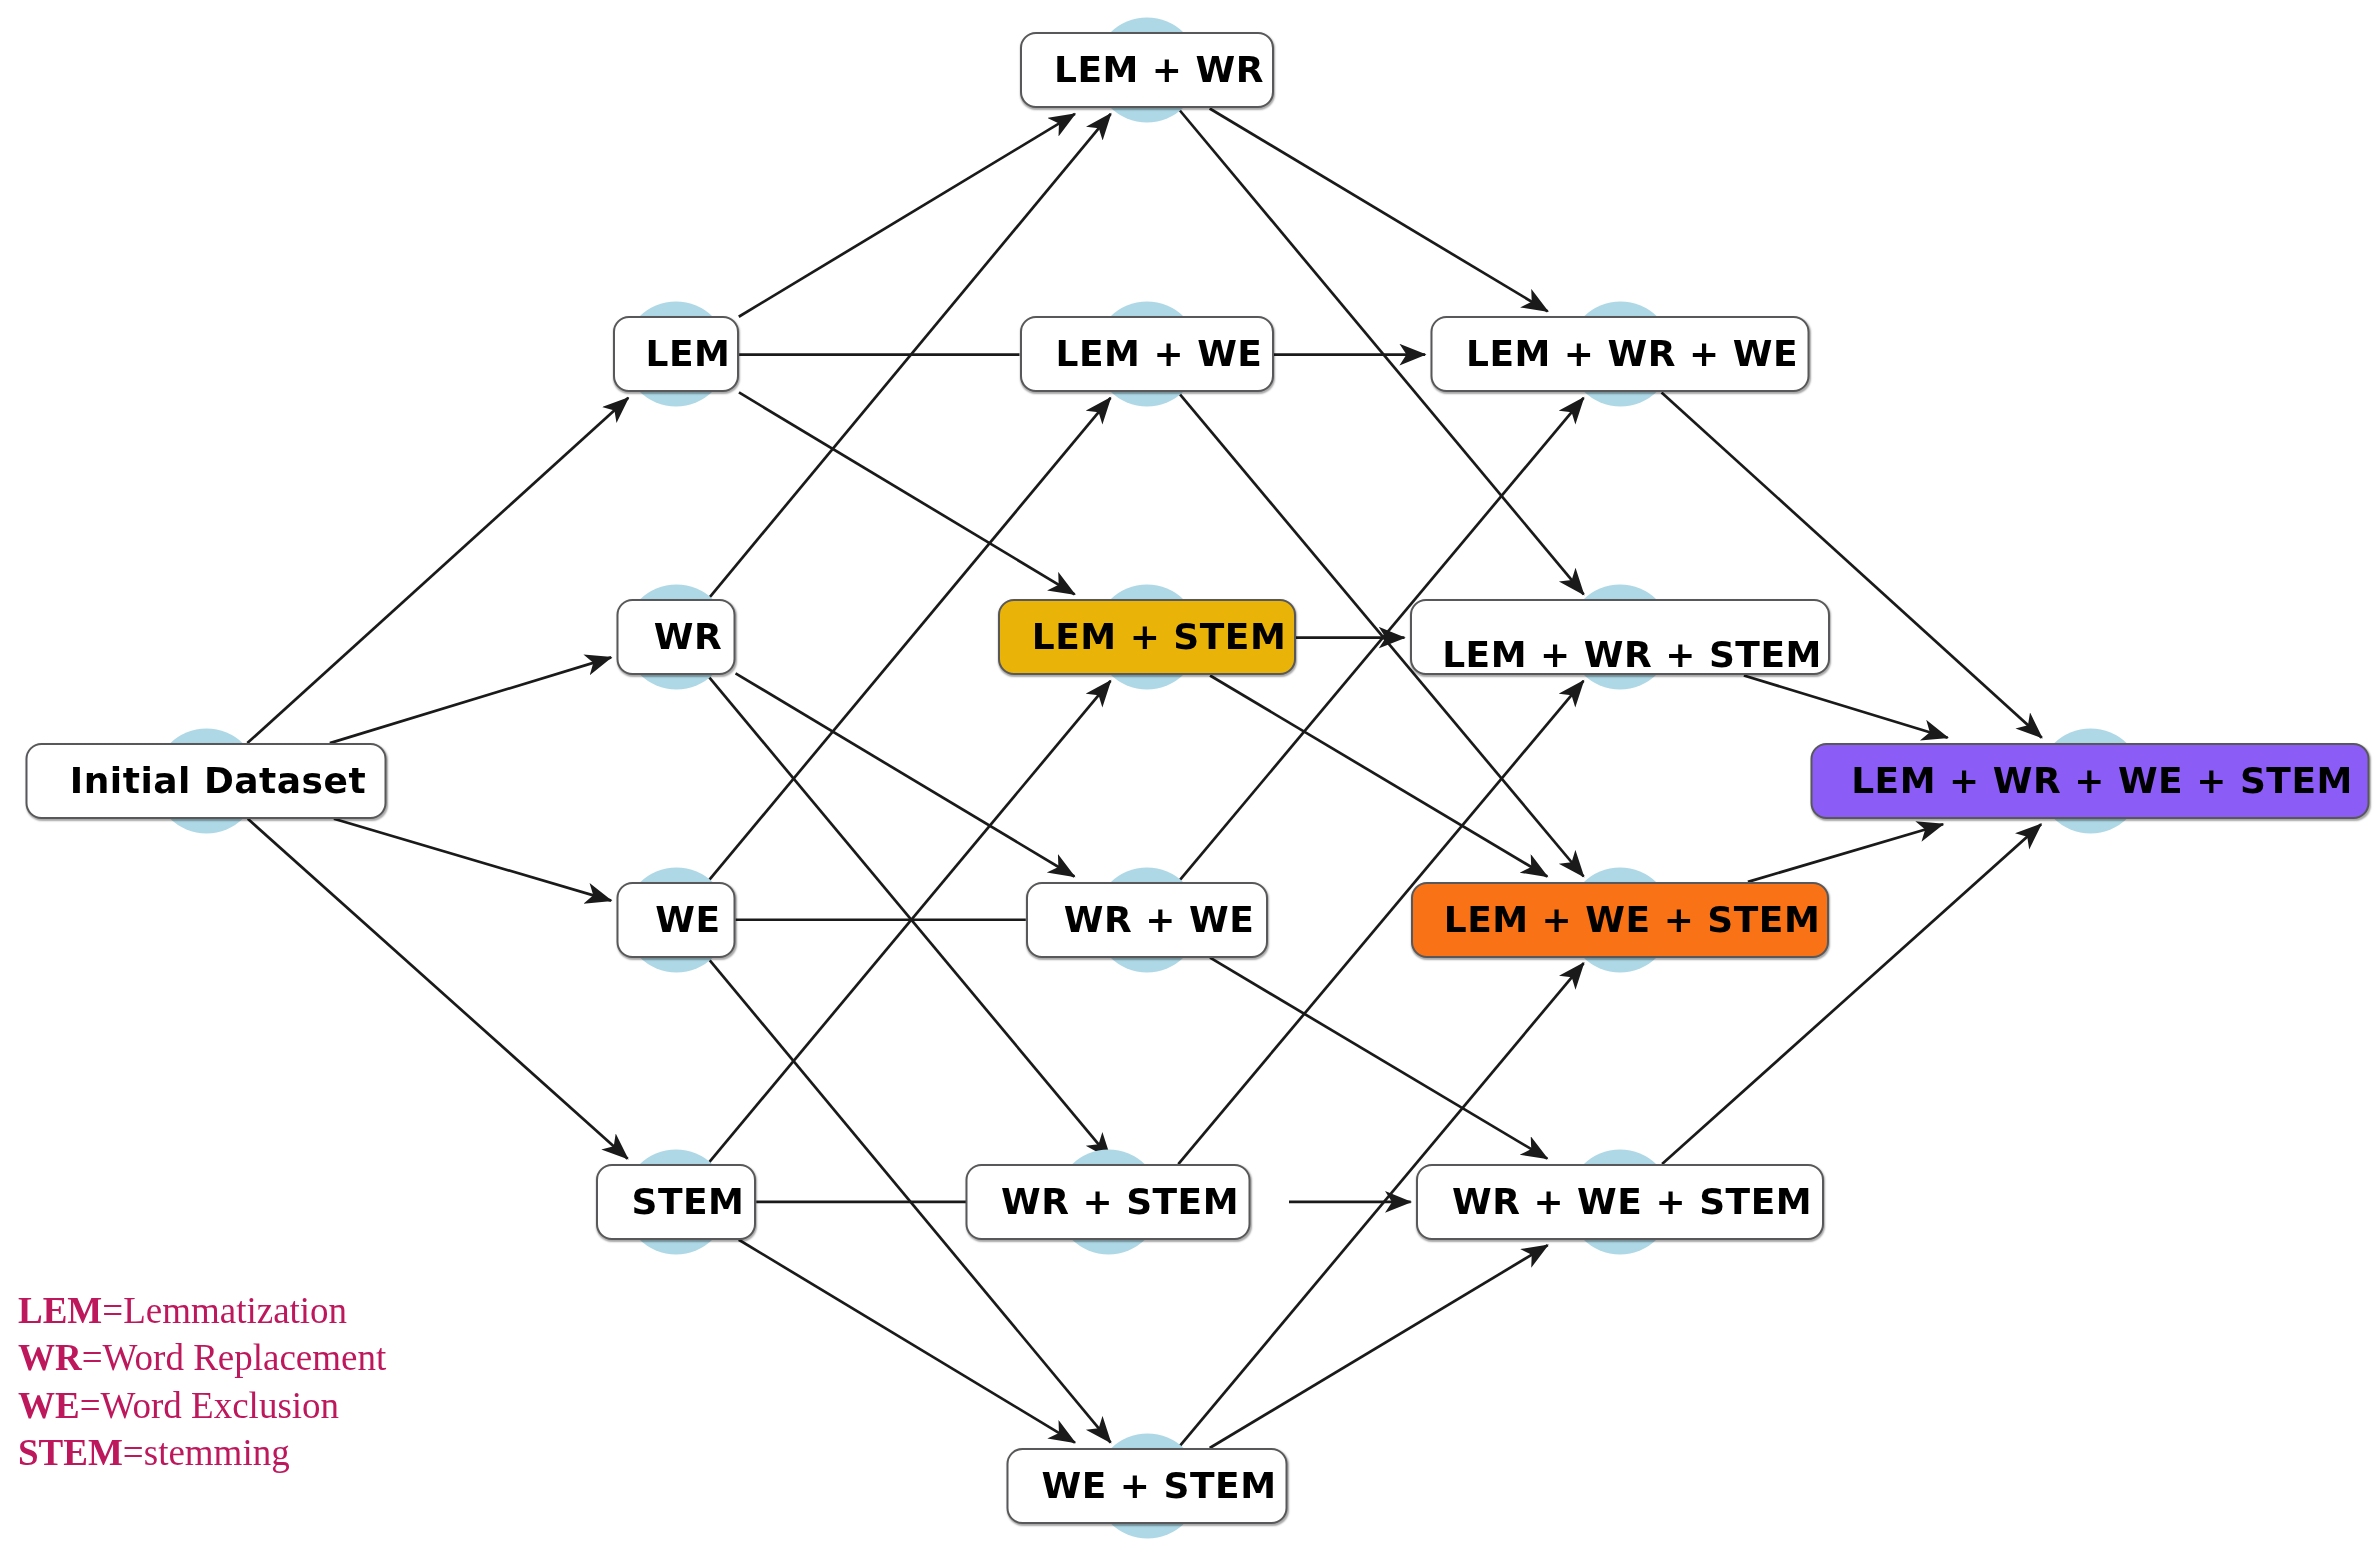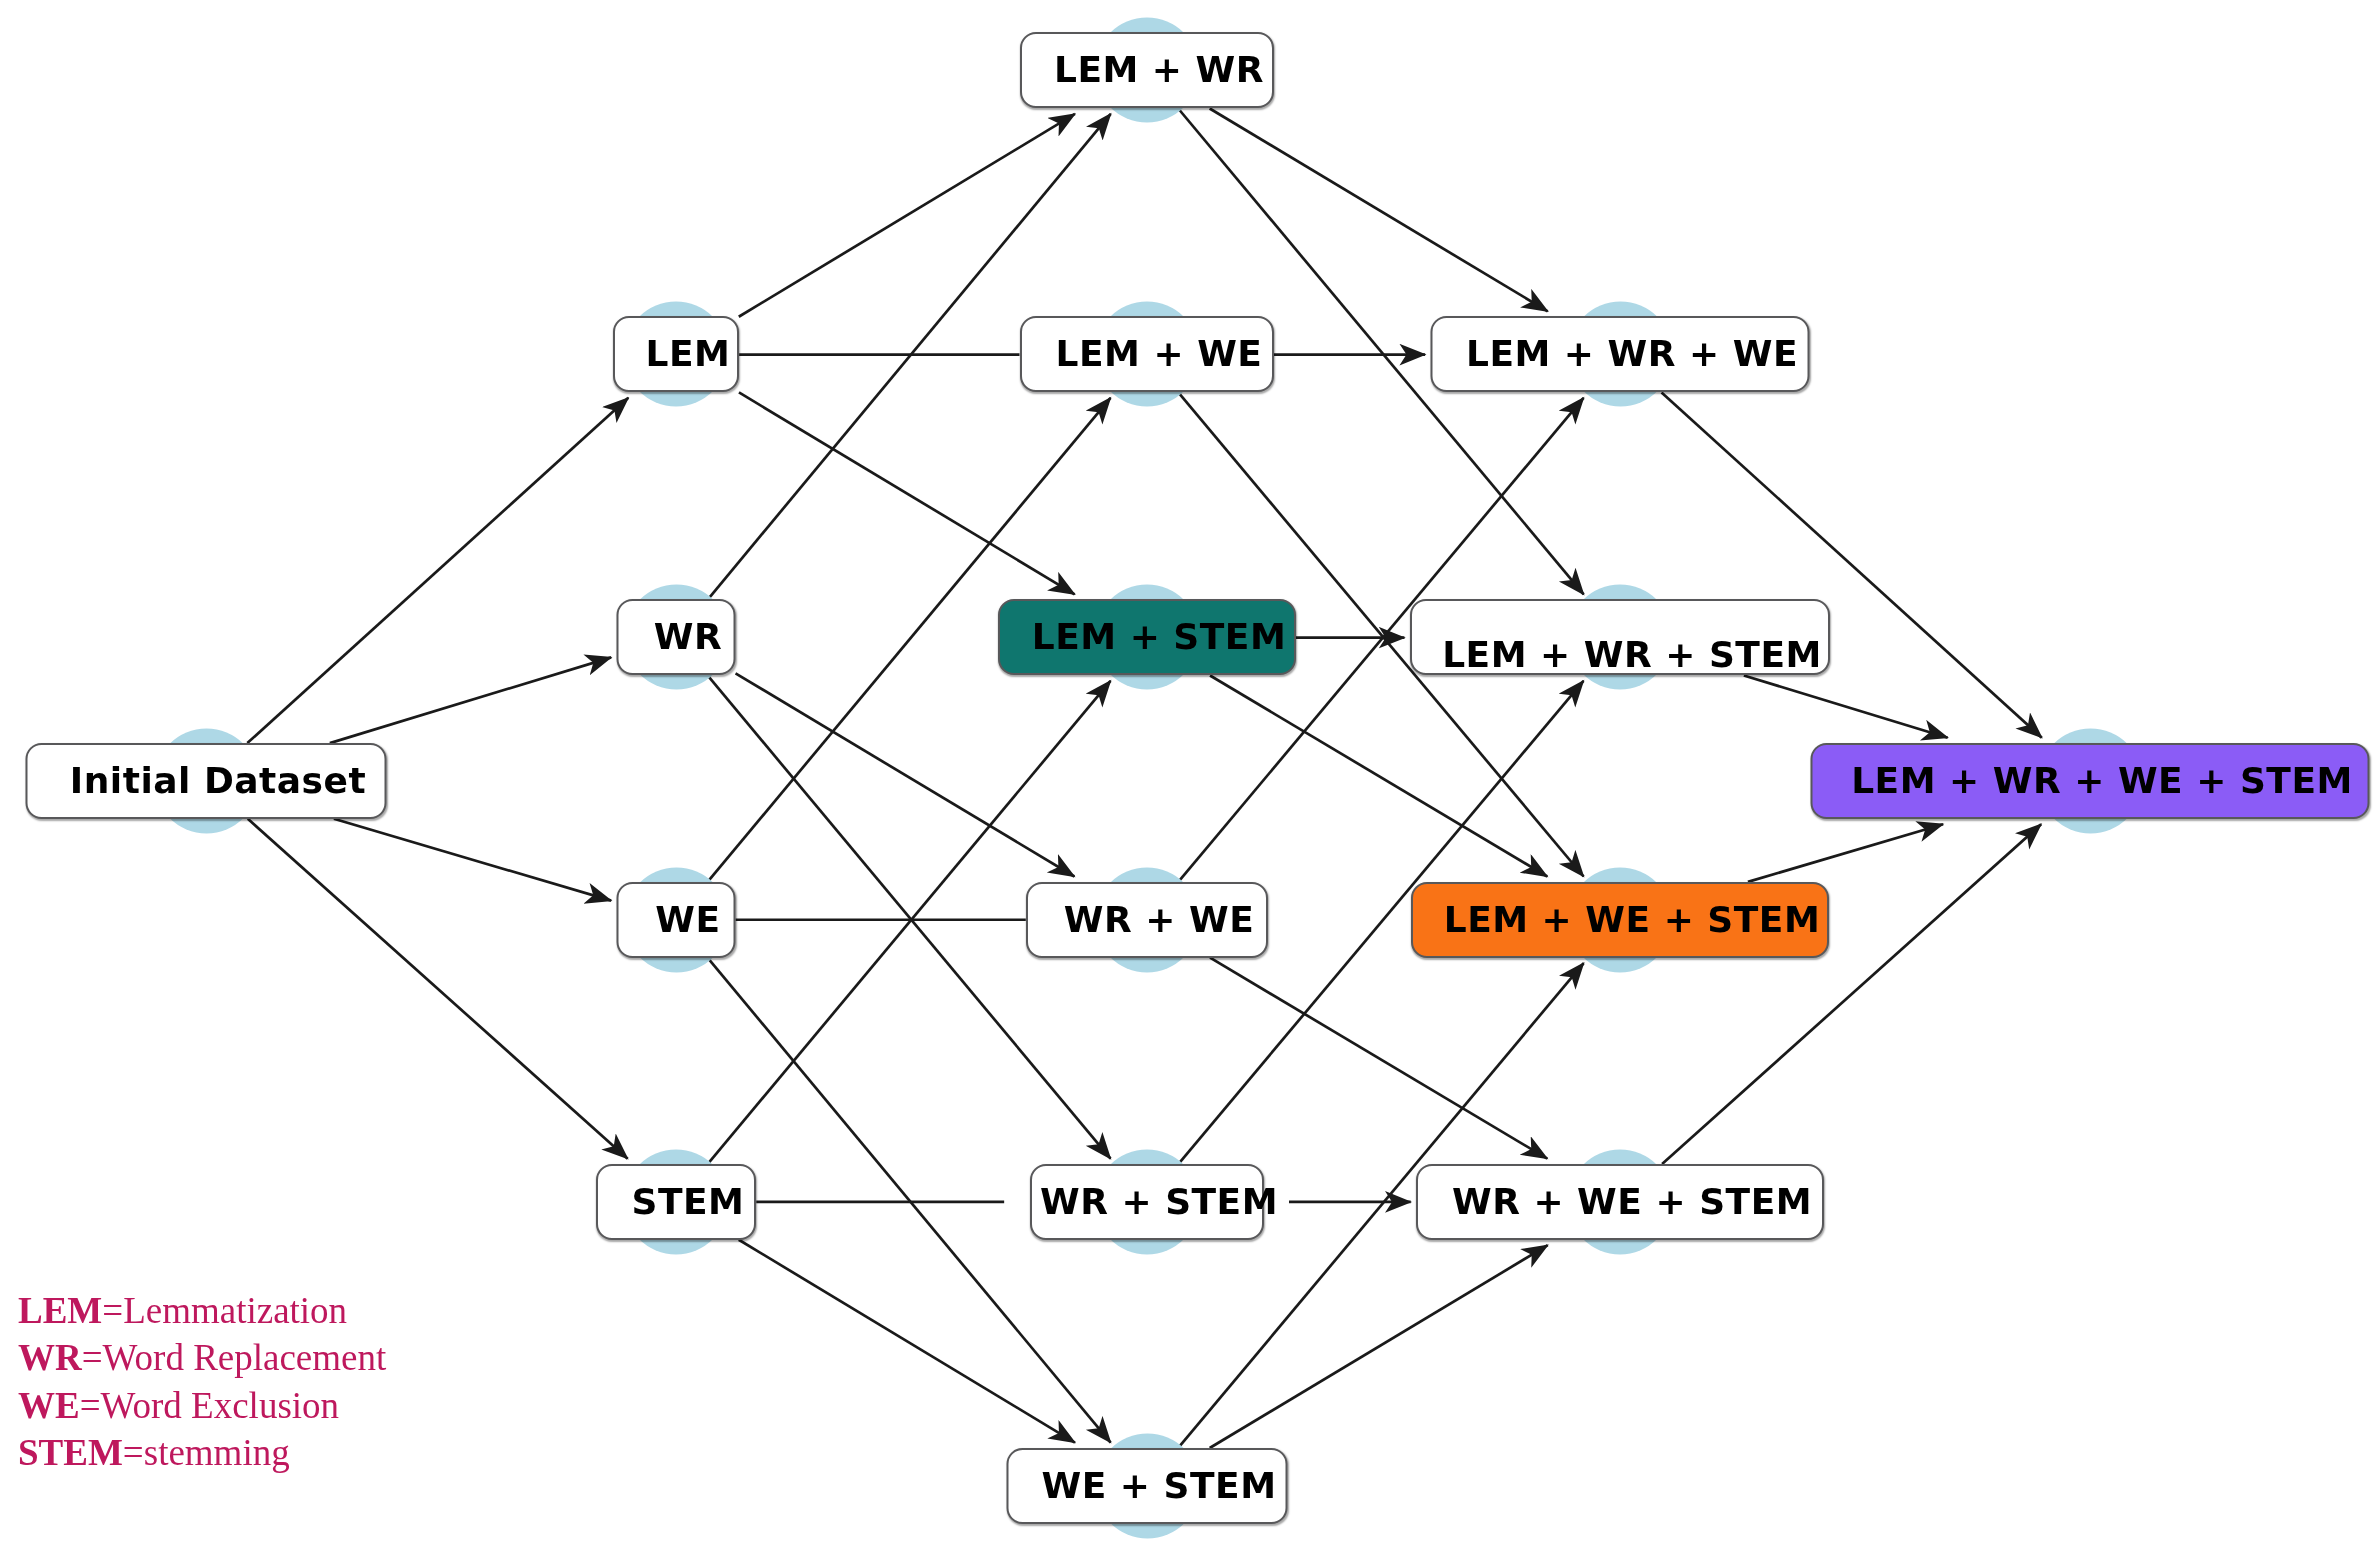--- a/index.html
+++ b/index.html
@@ -170,31 +170,31 @@
         </div>
       </div>
       <div class="node" style="left: 1147px; top: 354px; width: 254px; height: 76px;">
         <div class="node-circle" style="width: 105px; height: 105px; background: rgb(174, 216, 230);"></div>
         <div class="node-box" style="border-color: rgb(88, 88, 90); background: rgb(255, 255, 255);">
           <span class="node-label">LEM + WE</span>
         </div>
       </div>
       <div class="node" style="left: 1147px; top: 637px; width: 298px; height: 76px;">
         <div class="node-circle" style="width: 105px; height: 105px; background: rgb(174, 216, 230);"></div>
-        <div class="node-box" style="border-color: rgb(88, 88, 90); background: #0f766e;">
+        <div class="node-box" style="border-color: rgb(88, 88, 90); background: #eab308;">
           <span class="node-label">LEM + STEM</span>
         </div>
       </div>
       <div class="node" style="left: 1147px; top: 920px; width: 242px; height: 76px;">
         <div class="node-circle" style="width: 105px; height: 105px; background: rgb(174, 216, 230);"></div>
         <div class="node-box" style="border-color: rgb(88, 88, 90); background: rgb(255, 255, 255);">
           <span class="node-label">WR + WE</span>
         </div>
       </div>
-      <div class="node" style="left: 1147px; top: 1202px; width: 234px; height: 76px;">
+      <div class="node" style="left: 1108px; top: 1202px; width: 285px; height: 76px;">
         <div class="node-circle" style="width: 105px; height: 105px; background: rgb(174, 216, 230);"></div>
         <div class="node-box" style="border-color: rgb(88, 88, 90); background: rgb(255, 255, 255);">
           <span class="node-label">WR + STEM</span>
         </div>
       </div>
       <div class="node" style="left: 1147px; top: 1486px; width: 281px; height: 76px;">
         <div class="node-circle" style="width: 105px; height: 105px; background: rgb(174, 216, 230);"></div>
         <div class="node-box" style="border-color: rgb(88, 88, 90); background: rgb(255, 255, 255);">
           <span class="node-label">WE + STEM</span>
         </div>

